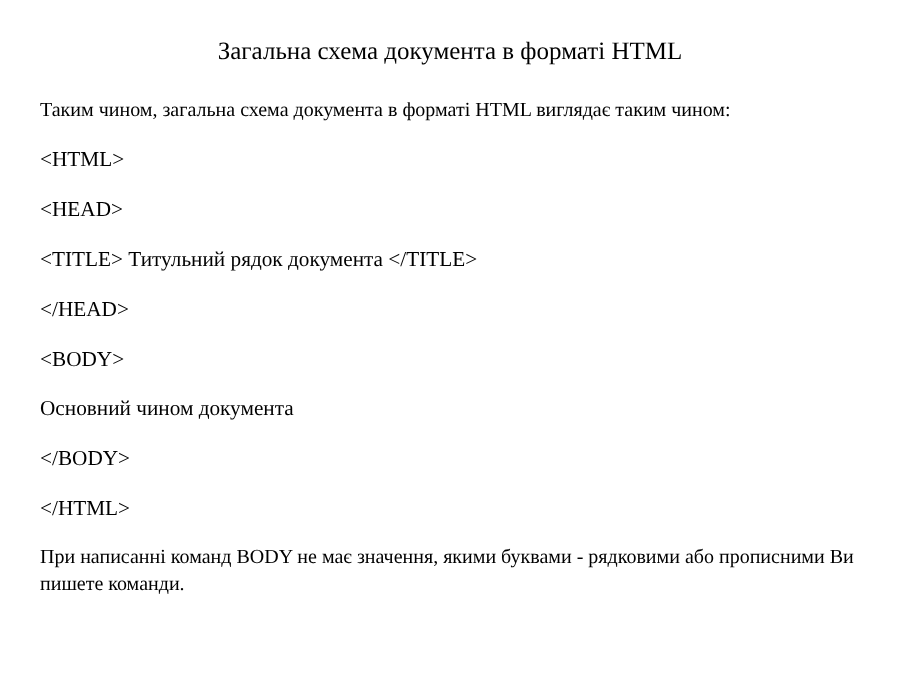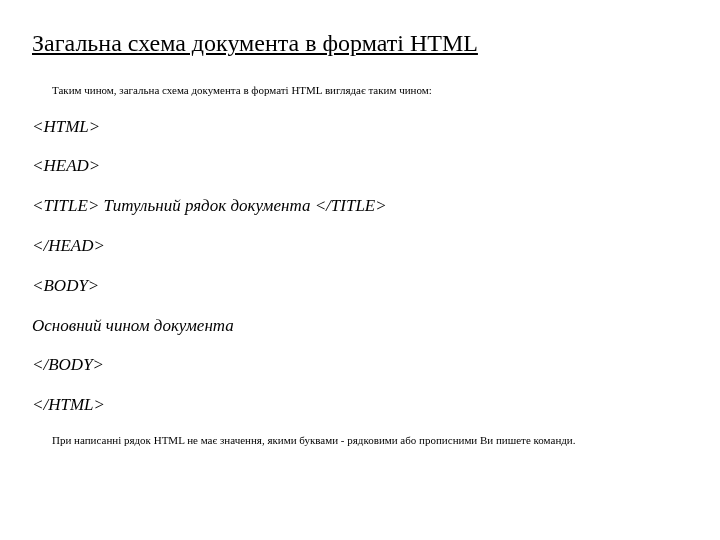--- a/index.html
+++ b/index.html
@@ -9,48 +9,46 @@
     }
     body {
       width: 720px;
       height: 540px;
       background: #ffffff;
       font-family: 'Times New Roman', Times, serif;
       color: #000000;
       padding: 28px 32px;
     }
     .title {
-      font-size: 24px;
+      font-size: 20px;
       font-weight: normal;
+      text-align: center;
       line-height: 1.3;
       margin-bottom: 24px;
-      text-decoration: underline;
     }
     .paragraph {
-      font-size: 11px;
+      font-size: 16px;
       line-height: 1.4;
       margin-bottom: 16px;
-      margin-left: 20px;
     }
     .code-line {
       font-size: 17px;
       line-height: 1.4;
       margin-bottom: 16px;
-      font-style: italic;
     }
   </style>
 </head>
 <body>
 
 <h1 class="title">Загальна схема документа в форматі HTML</h1>
 
 <p class="paragraph">Таким чином, загальна схема документа в форматі HTML виглядає таким чином:</p>
 
 <p class="code-line">&lt;HTML&gt;</p>
 <p class="code-line">&lt;HEAD&gt;</p>
 <p class="code-line">&lt;TITLE&gt; Титульний рядок документа &lt;/TITLE&gt;</p>
 <p class="code-line">&lt;/HEAD&gt;</p>
 <p class="code-line">&lt;BODY&gt;</p>
 <p class="code-line">Основний чином документа</p>
 <p class="code-line">&lt;/BODY&gt;</p>
 <p class="code-line">&lt;/HTML&gt;</p>
 
-<p class="paragraph">При написанні рядок HTML не має значення, якими буквами - рядковими або прописними Ви пишете команди.</p>
+<p class="paragraph">При написанні команд BODY не має значення, якими буквами - рядковими або прописними Ви пишете команди.</p>
 
 </body></html>

